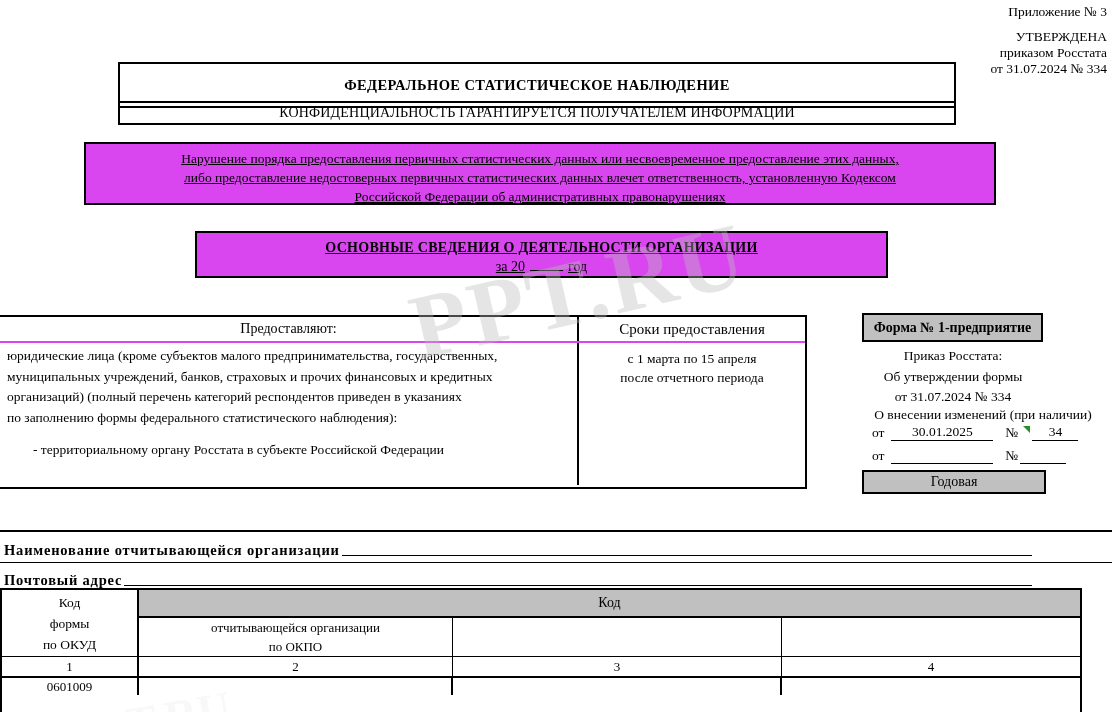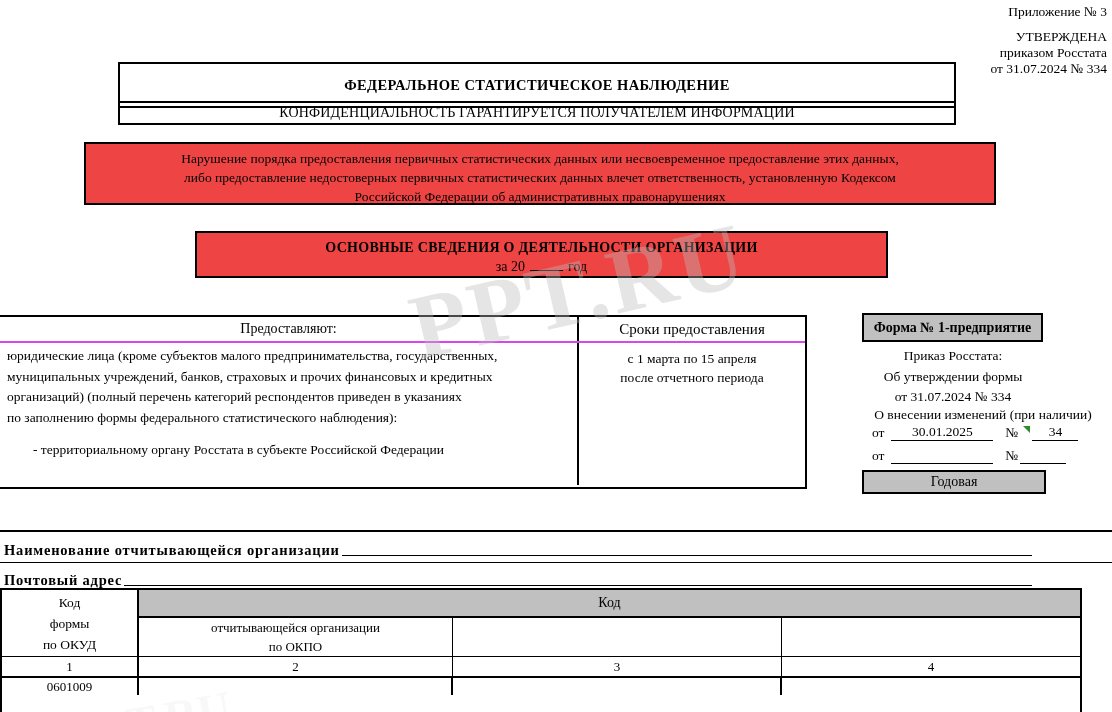--- a/index.html
+++ b/index.html
@@ -72,21 +72,21 @@
   .pb-c1 { width: 577px; padding: 3px 6px 0 7px; font-size: 13.5px; line-height: 20.5px; }
   .pb-c2 { flex: 1; border-left: 2px solid #000; text-align: center; padding-top: 6px; font-size: 13.5px; line-height: 19px; }
   .pb-item { margin-top: 12px; padding-left: 26px; }
 
   
   .graybox {
     background: #c0c0c0;
     border: 2px solid #000;
     display: flex; align-items: center; justify-content: center;
   }
-  .box-warning, .box-title { background: #ef4444; }
+  .box-warning, .box-title { background: #d946ef; text-decoration: underline; }
   .form-box {
     left: 862px; top: 313px; width: 181px; height: 29px;
     font-weight: bold; font-size: 14px;
   }
   .order-lines {
     left: 860px; top: 346px; width: 186px;
     text-align: center; font-size: 13.5px; line-height: 20.5px; font-family: Liberation Serif, serif;
   }
   .amend-label {
     left: 854px; top: 407px; width: 258px;

